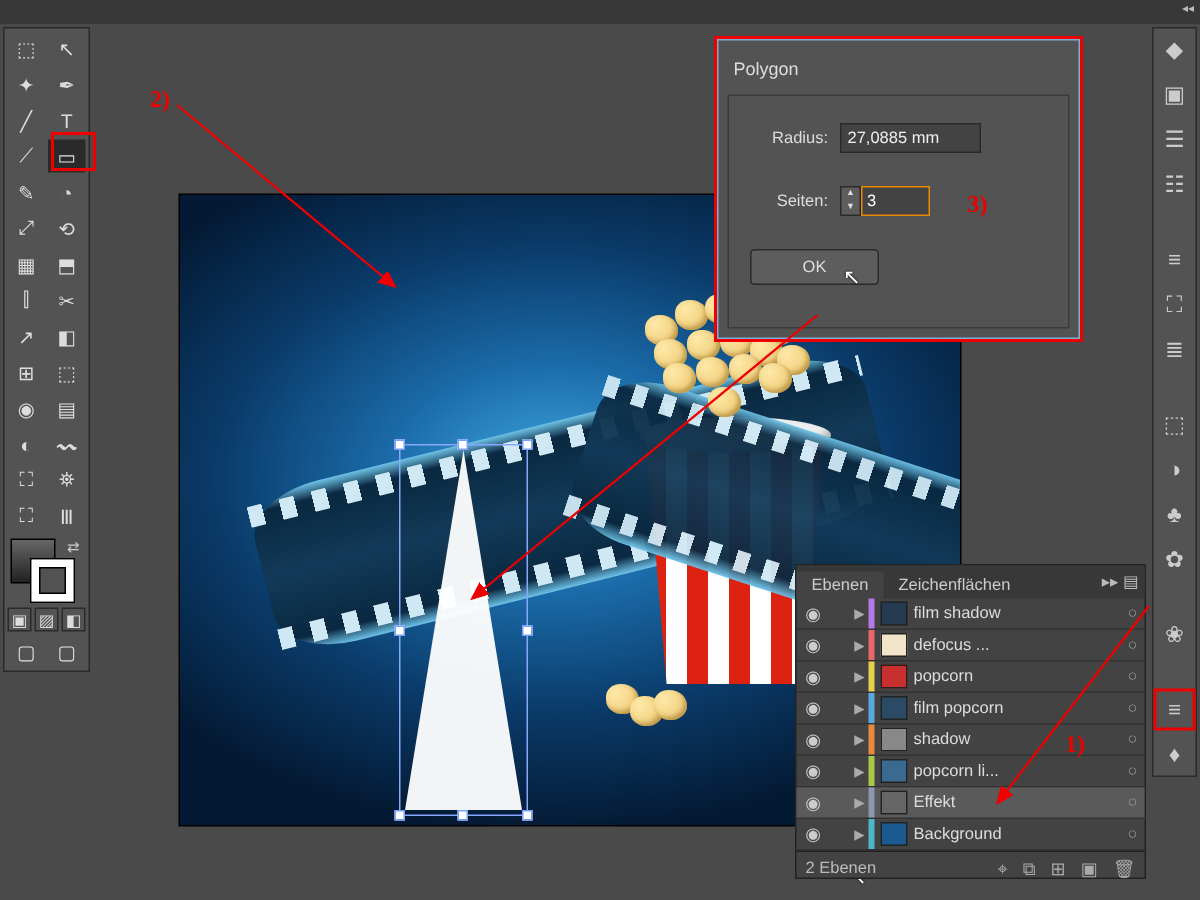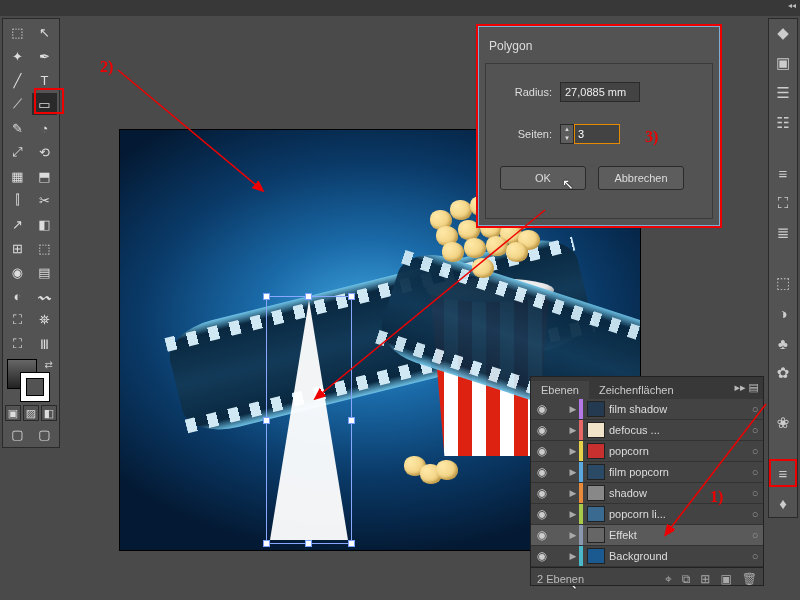--- a/index.html
+++ b/index.html
@@ -39,21 +39,21 @@
   .bbox { position:absolute; left:-4px; top:-4px; width:86px; height:248px; border:1px solid #8aa7ff; }
   .h { position:absolute; width:7px; height:7px; background:#fff; border:1px solid #7aa0ff; }
 
   
   .dialog { position:absolute; left:478px; top:26px; width:242px; height:200px; background:#535353; border:1px solid #7aaed6; outline:2px solid #e00; }
   .dialog .title { position:absolute; left:10px; top:12px; color:#ddd; font-size:12px; }
   .dialog .body { position:absolute; left:6px; top:36px; right:6px; bottom:6px; background:#535353; border:1px solid #3a3a3a; padding:18px 14px; }
   .row { display:flex; align-items:center; gap:8px; margin-bottom:22px; color:#ddd; }
   .row label{ width:52px; text-align:right; }
   .numbox{ background:#434343; border:1px solid #2a2a2a; color:#eee; height:20px; padding:0 4px; }
-  .numbox.w{ width:80px; }
+  .numbox.w{ width:94px; }
   .stepper{ display:inline-flex; }
   .stepper .btns{ width:14px; height:20px; background:#5d5d5d; border:1px solid #2a2a2a; display:flex; flex-direction:column; }
   .stepper .btns span{ flex:1; font-size:6px; color:#ddd; text-align:center; line-height:8px; }
   .stepper input{ width:46px; background:#434343; border:1px solid #e68a00; color:#fff; text-align:left; padding:0 3px; height:20px; }
   .stepper input::selection{ background:#3a77bd; }
   .dlgbtn{ display:inline-block; width:86px; height:24px; line-height:22px; text-align:center; color:#ddd; background:#5d5d5d; border:1px solid #2a2a2a; border-radius:3px; }
   .btnrow{ display:flex; gap:12px; justify-content:flex-start; margin-top:8px; }
 
   
   .anno{ position:absolute; color:#e00; font-weight:bold; font-size:16px; font-family:Georgia,serif; }
@@ -206,21 +206,20 @@
       <div class="stepper">
         <div class="btns">
             <span>▲</span>
             <span>▼</span>
           </div>
         <input value="3" style="">
       </div>
     </div>
     <div class="btnrow">
       <div class="dlgbtn">OK</div>
-      <div class="dlgbtn">Abbrechen</div>
     </div>
   </div>
 </div>
 <div class="cursor" style="left:562px; top:176px;">↖</div>
 <div class="cursor" style="left:566px; top:576px;">↖</div>
 
 <div class="layers">
   <div class="tabs">
     <div class="tab act">Ebenen</div>
     <div class="tab">Zeichenflächen</div>

